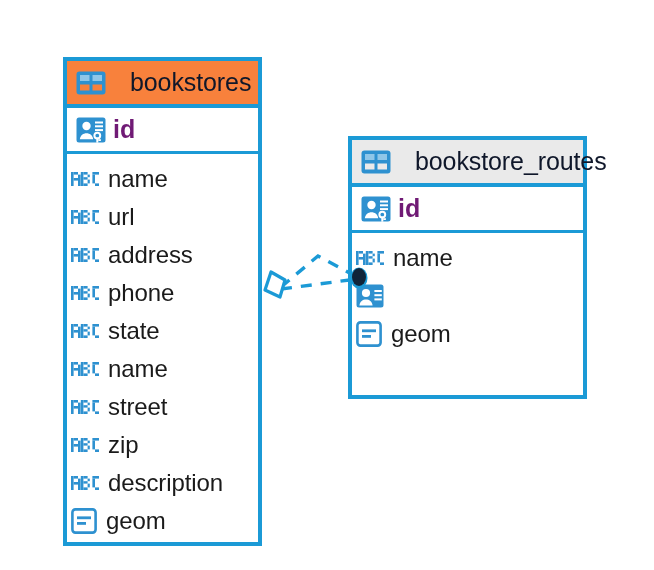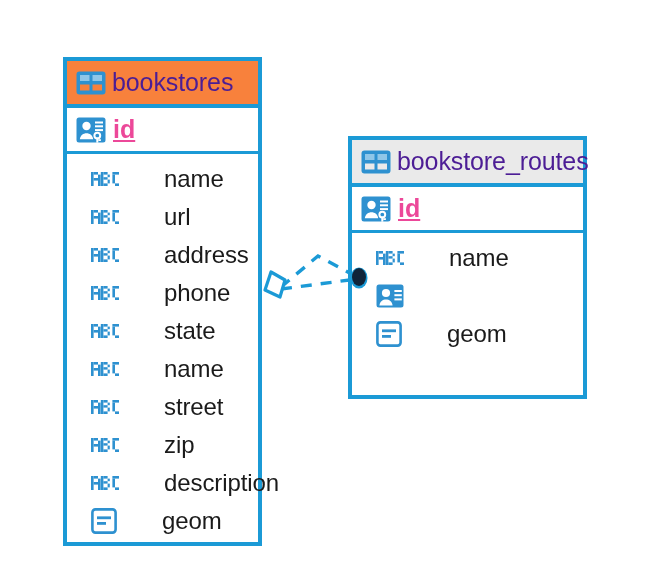--- a/index.html
+++ b/index.html
@@ -35,53 +35,51 @@
     box-sizing: border-box;
     height: 47px;
     padding-left: 9px;
     border-bottom: 4px solid #1B9AD6;
   }
   .entity-header.accent { background: #F8813C; }
   .entity-header.plain  { background: #EAEAEA; }
 
   .entity-title {
     font-size: 25px;
-    color: #4c1d95;
-    margin-left: 6px;
+    color: #0f172a;
+    margin-left: 24px;
     white-space: nowrap;
     letter-spacing: -0.1px;
   }
 
   .pk-row {
     display: flex;
     align-items: center;
     box-sizing: border-box;
     height: 46px;
     padding-left: 9px;
     border-bottom: 3px solid #1B9AD6;
     background: #ffffff;
   }
   .pk-label {
     font-size: 25px;
     font-weight: bold;
-    color: #ec4899;
+    color: #701a75;
     margin-left: 7px;
     white-space: nowrap;
-    text-decoration: underline;
   }
 
   .field-list {
     padding: 6px 0 7px 0;
   }
   .field-row {
     display: flex;
     align-items: center;
     height: 38px;
-    padding-left: 24px;
-    gap: 36px;
+    padding-left: 4px;
   }
   .field-label {
     font-size: 24px;
     color: #1a1a1a;
     margin-left: 9px;
     white-space: nowrap;
     letter-spacing: -0.1px;
   }
 
   

